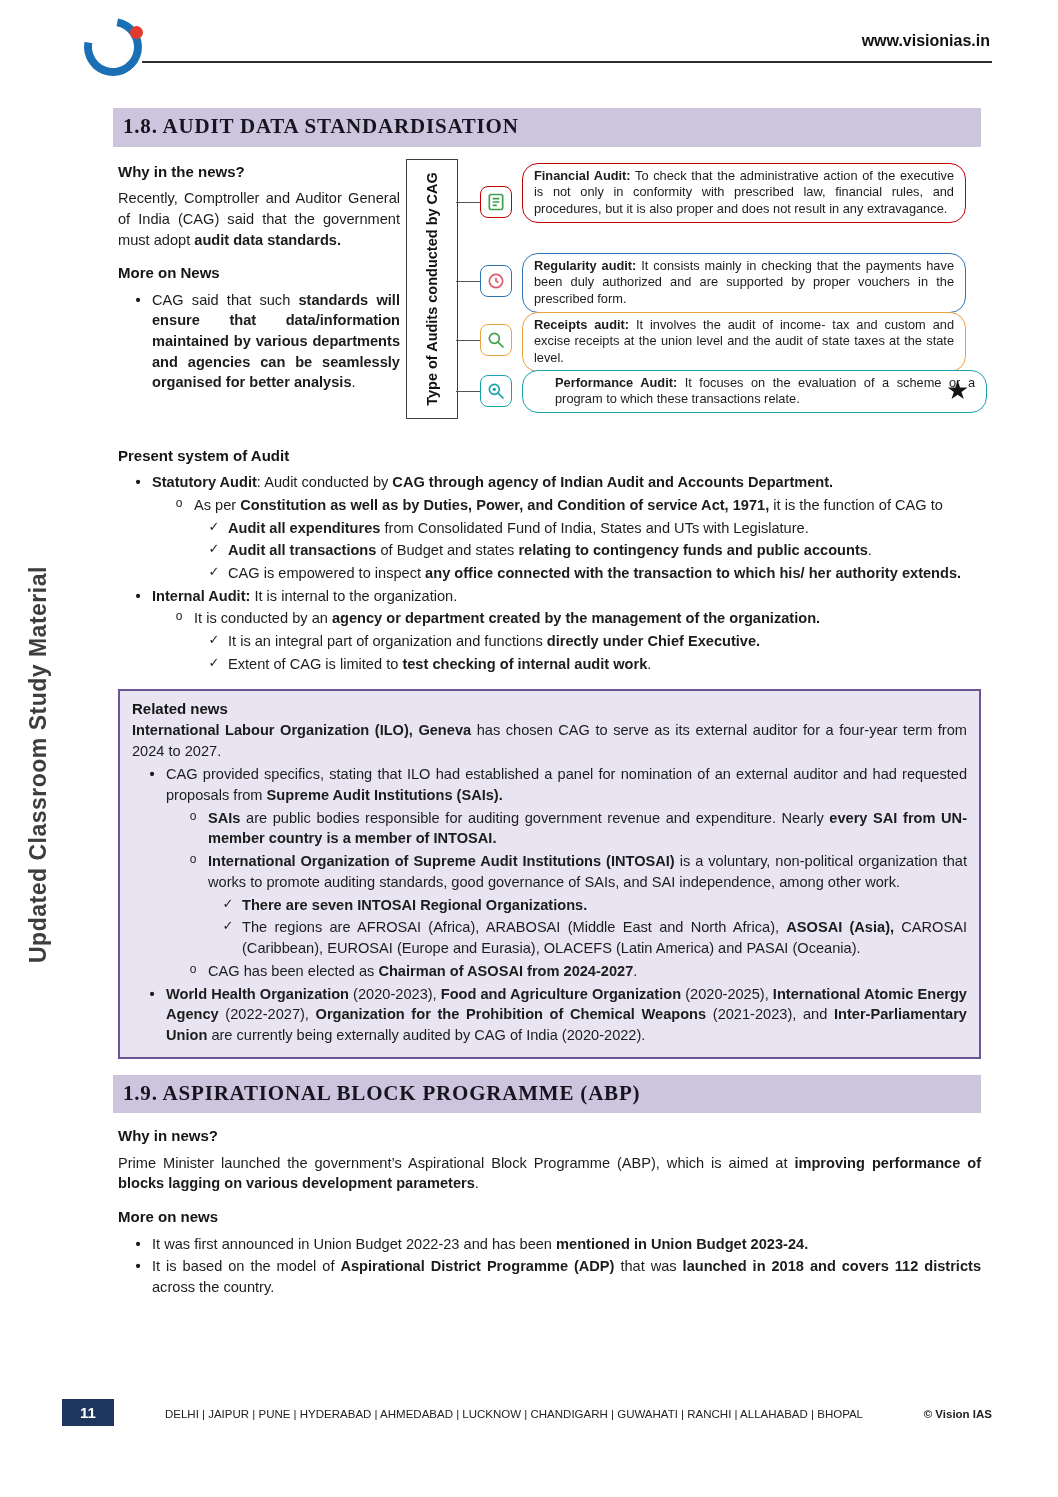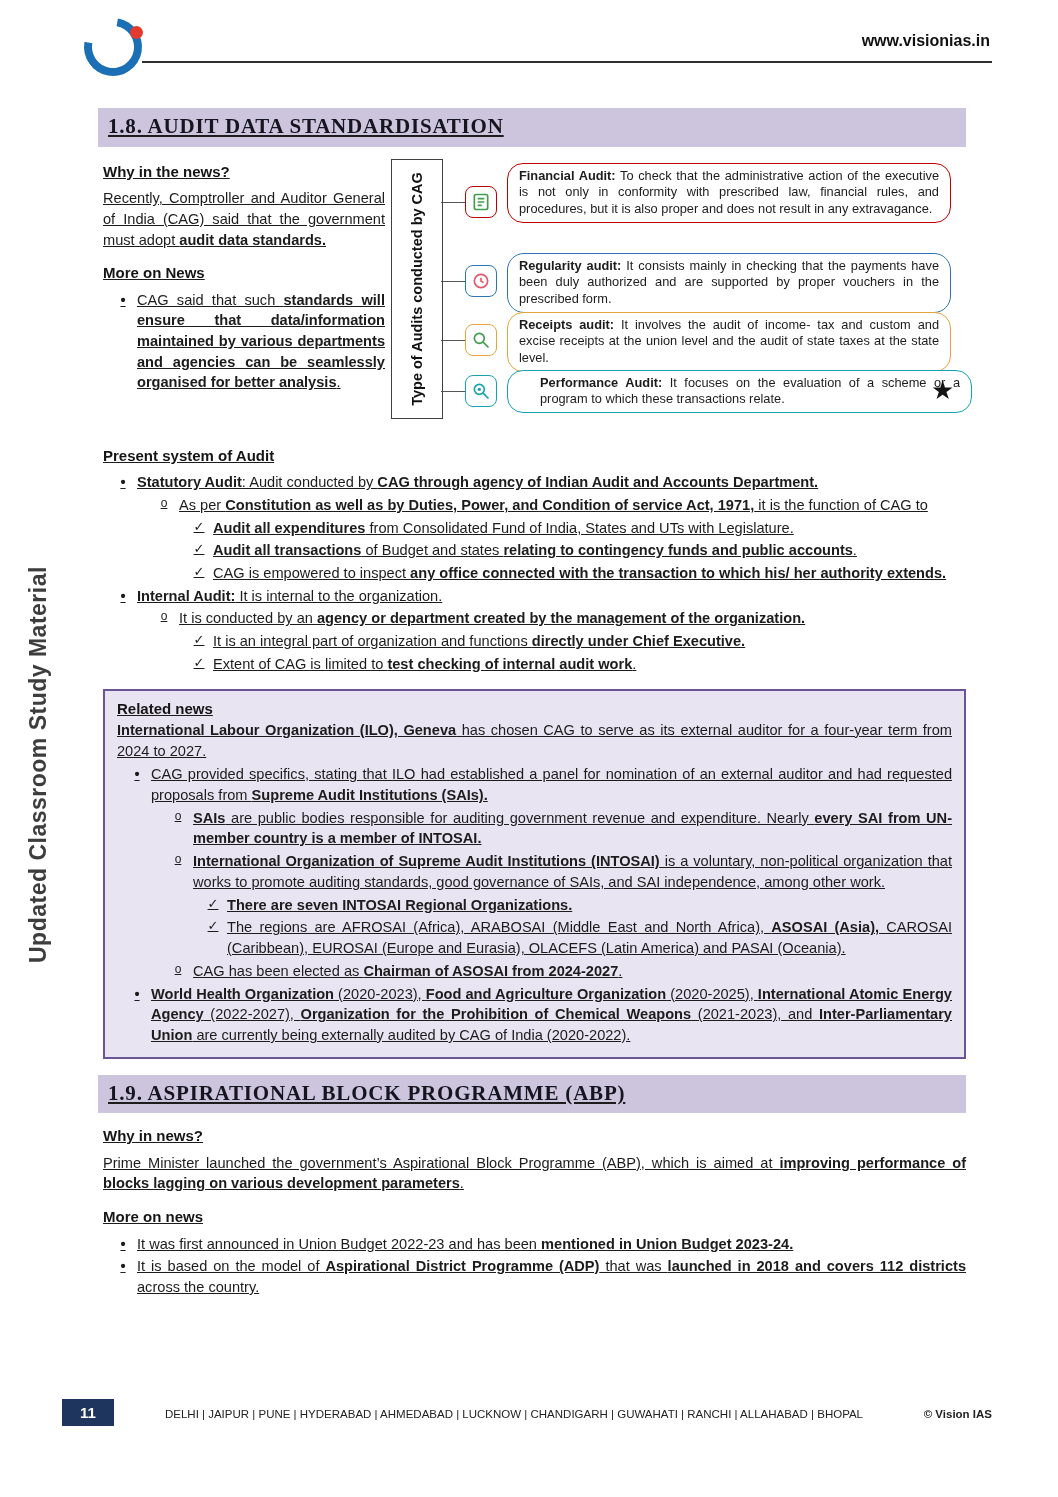--- a/index.html
+++ b/index.html
@@ -13,21 +13,21 @@
                border:8px solid #1a6fb5;border-top-color:transparent;transform:rotate(-35deg);}
   .logo .dot{position:absolute;left:46px;top:12px;width:13px;height:13px;border-radius:50%;background:#e23b2e;}
   .site{position:absolute;right:68px;top:30px;font-weight:bold;font-size:16px;color:#101010;}
   .hrule{position:absolute;left:142px;right:66px;top:61px;height:2px;background:#2f2f2f;}
 
   
   .vtext{position:absolute;left:22px;top:963px;transform-origin:0 0;transform:rotate(-90deg);
          white-space:nowrap;font-weight:bold;font-size:23px;letter-spacing:0.5px;color:#3d3d3d;}
 
   
-  .content{position:absolute;left:103px;top:108px;width:863px;text-decoration:underline;}
+  .content{position:absolute;left:118px;top:108px;width:863px;}
   .secbar{background:#cdc4dd;padding:4px 10px 5px;margin-left:-5px;
           font-family:"Liberation Serif",serif;font-weight:bold;font-size:21px;
           letter-spacing:0.8px;color:#15151f;}
   .secbar.second{margin-top:16px;}
   .h-small{font-weight:bold;font-size:15px;margin:12px 0 6px;color:#151515;}
   p.just{margin:6px 0;text-align:justify;}
 
   
   .row{display:flex;gap:6px;margin-top:2px;}
   .leftcol{width:282px;flex:0 0 auto;}
@@ -128,21 +128,21 @@
               <circle cx="10" cy="10" r="6" fill="none" stroke="#17a2b0" stroke-width="2"></circle>
               <circle cx="10" cy="10" r="2" fill="#17a2b0"></circle>
               <path d="M14.5 14.5L21 21" stroke="#17a2b0" stroke-width="2"></path>
             </svg>
         </div>
 
         <div class="dbox dbox1" style="border-color: rgb(192, 0, 0);">
           <b>Financial Audit:</b>
           <span>To check that the administrative action of the executive is not only in conformity with prescribed law, financial rules, and procedures, but it is also proper and does not result in any extravagance.</span>
         </div>
-        <div class="dbox dbox2" style="border-color: rgb(46, 117, 182); border-radius: 17px;">
+        <div class="dbox dbox2" style="border-color: rgb(46, 117, 182);">
           <b>Regularity audit:</b>
           <span>It consists mainly in checking that the payments have been duly authorized and are supported by proper vouchers in the prescribed form.</span>
         </div>
         <div class="dbox dbox3" style="border-color: rgb(232, 163, 61);">
           <b>Receipts audit:</b>
           <span>It involves the audit of income- tax and custom and excise receipts at the union level and the audit of state taxes at the state level.</span>
         </div>
         <div class="dbox dbox4" style="border-color: rgb(23, 162, 176); padding-left: 32px;">
           <b>Performance Audit:</b>
           <span>It focuses on the evaluation of a scheme or a program to which these transactions relate.</span>

